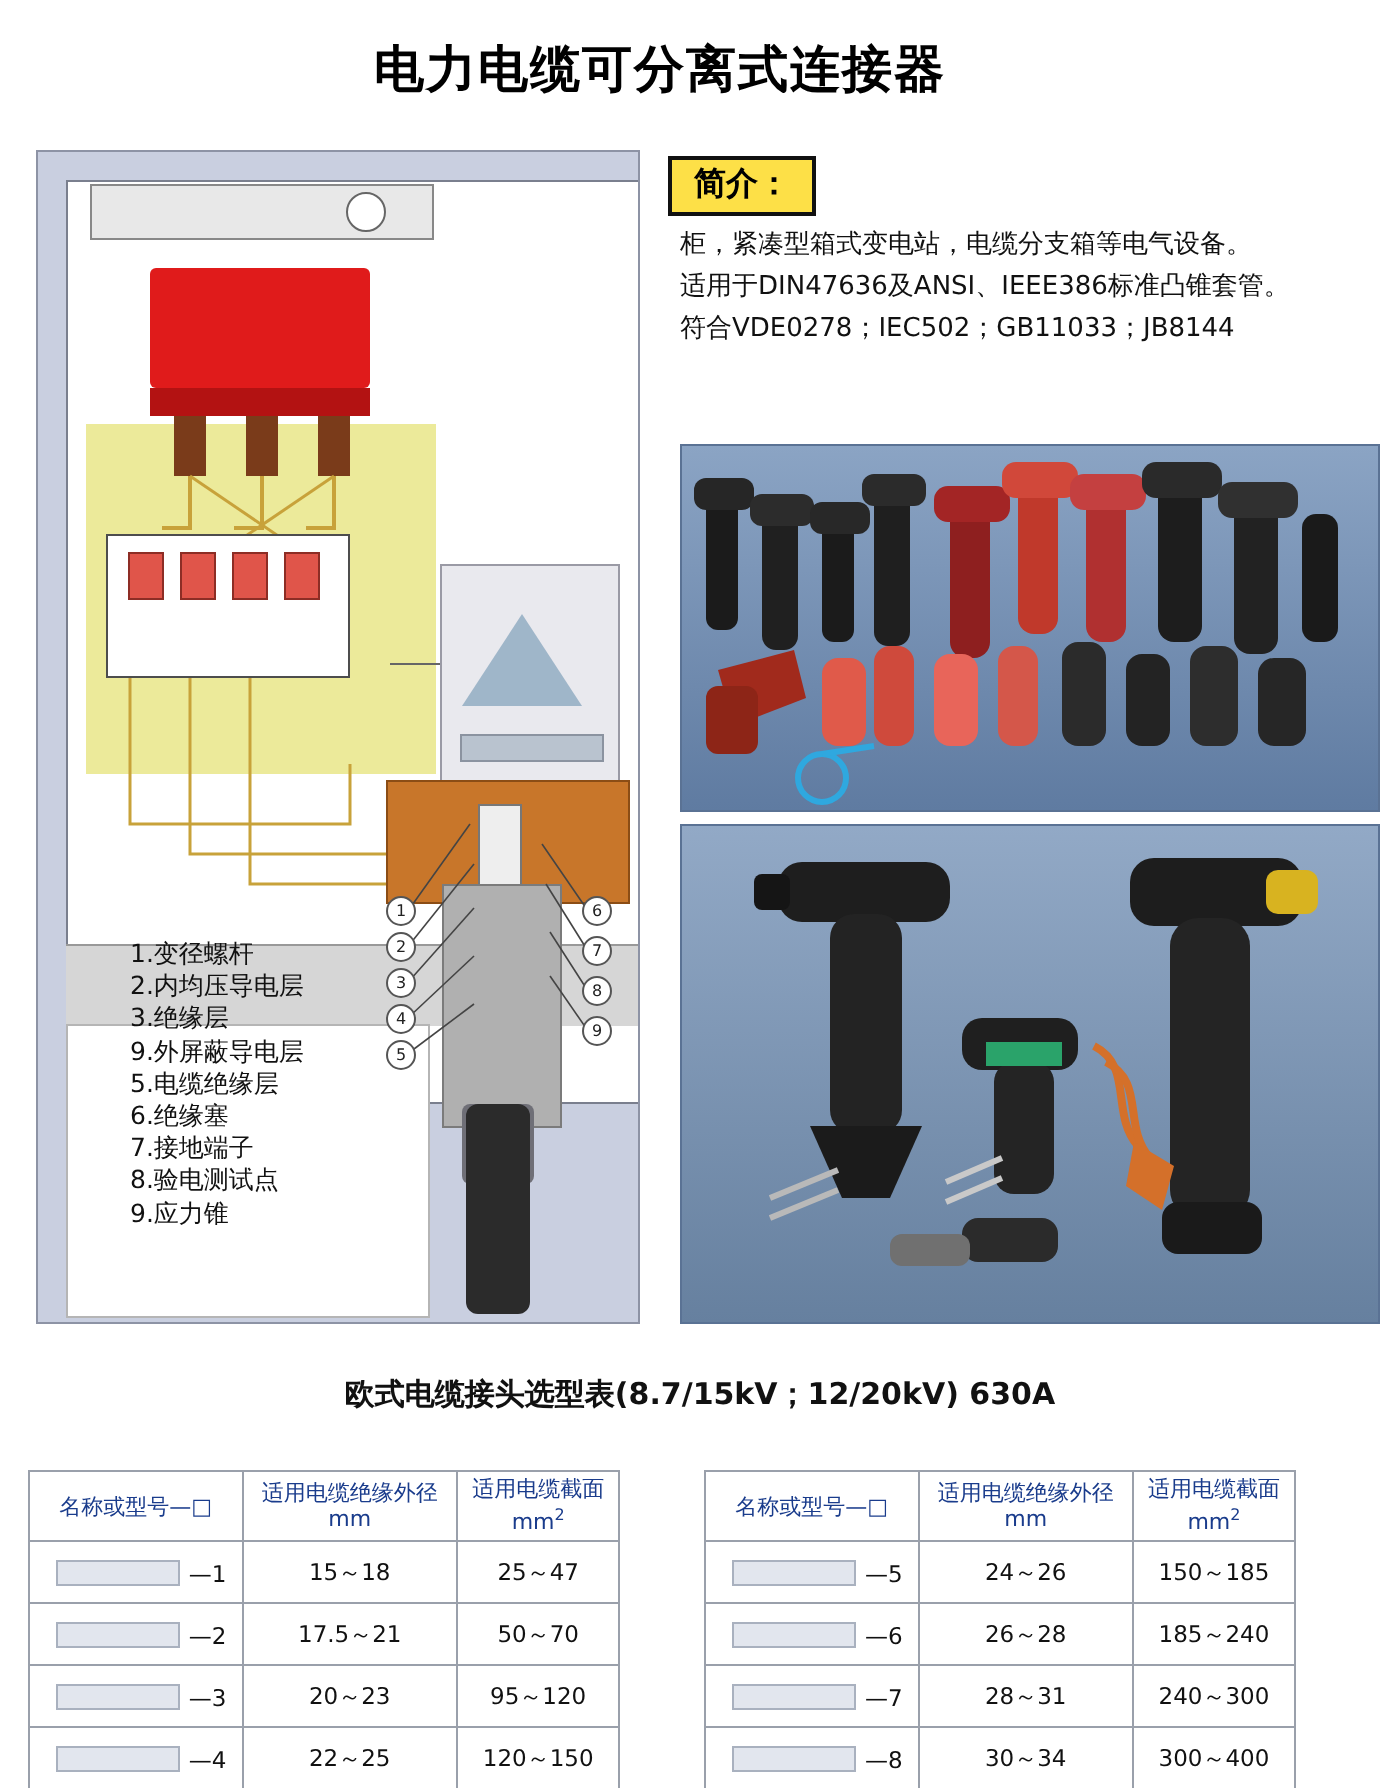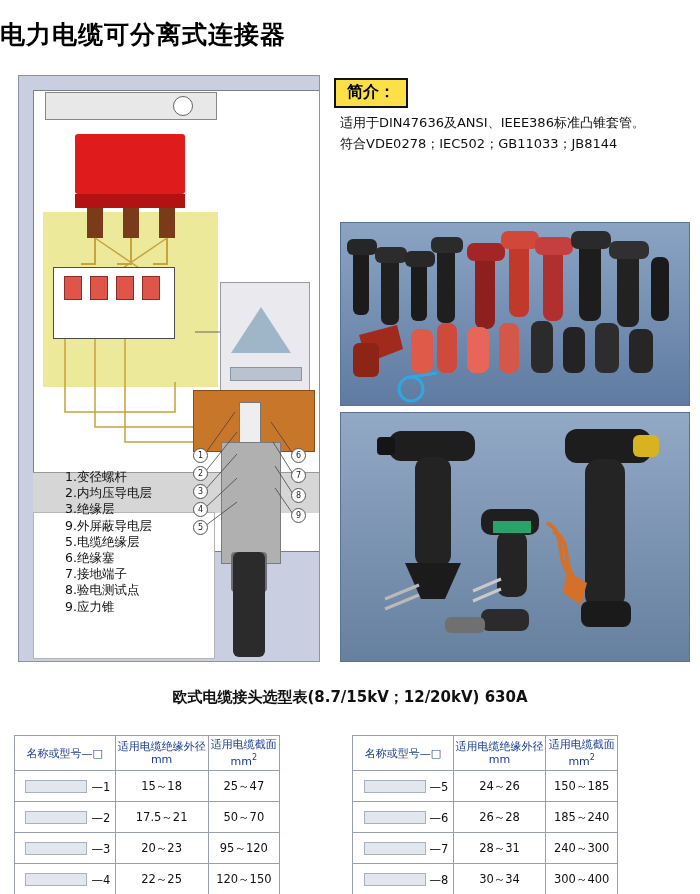--- a/index.html
+++ b/index.html
@@ -18,21 +18,21 @@
     position: relative;
     width: 700px;
     height: 894px;
   }
   
   .main-title {
     position: absolute;
     top: 18px;
     left: 0;
     width: 660px;
-    text-align: left;
+    text-align: center;
     font-size: 25px;
     font-weight: bold;
     color: #000000;
     letter-spacing: 1px;
   }
   
   .drawing-panel {
     position: absolute;
     left: 18px;
     top: 75px;
@@ -275,21 +275,21 @@
     width: 700px;
     text-align: center;
     font-size: 15px;
     font-weight: bold;
     color: #111;
   }
   
   table.spec {
     position: absolute;
     border-collapse: collapse;
-    width: 266px;
+    width: 296px;
     font-size: 11.5px;
     color: #111;
   }
   table.spec.left { left: 14px; top: 735px; }
   table.spec.right { left: 352px; top: 735px; }
   table.spec th, table.spec td {
     border: 1px solid #9aa0ab;
     text-align: center;
     padding: 0;
     height: 30px;
@@ -410,20 +410,21 @@
         <div>7.接地端子</div>
         <div>8.验电测试点</div>
         <div>9.应力锥</div>
       </div>
 
     </div>
   </div>
 
   <div class="intro-label">简介：</div>
   <div class="intro-text">
+    <p>柜，紧凑型箱式变电站，电缆分支箱等电气设备。</p>
     <p>适用于DIN47636及ANSI、IEEE386标准凸锥套管。</p>
     <p>符合VDE0278；IEC502；GB11033；JB8144</p>
   </div>
 
   <div class="photo photo-top">
     <svg width="348" height="182">
 
       <g>
         <rect x="12" y="22" width="16" height="70" rx="6" fill="#1b1b1b"></rect>
         <rect x="6" y="16" width="30" height="16" rx="6" fill="#262626"></rect>

